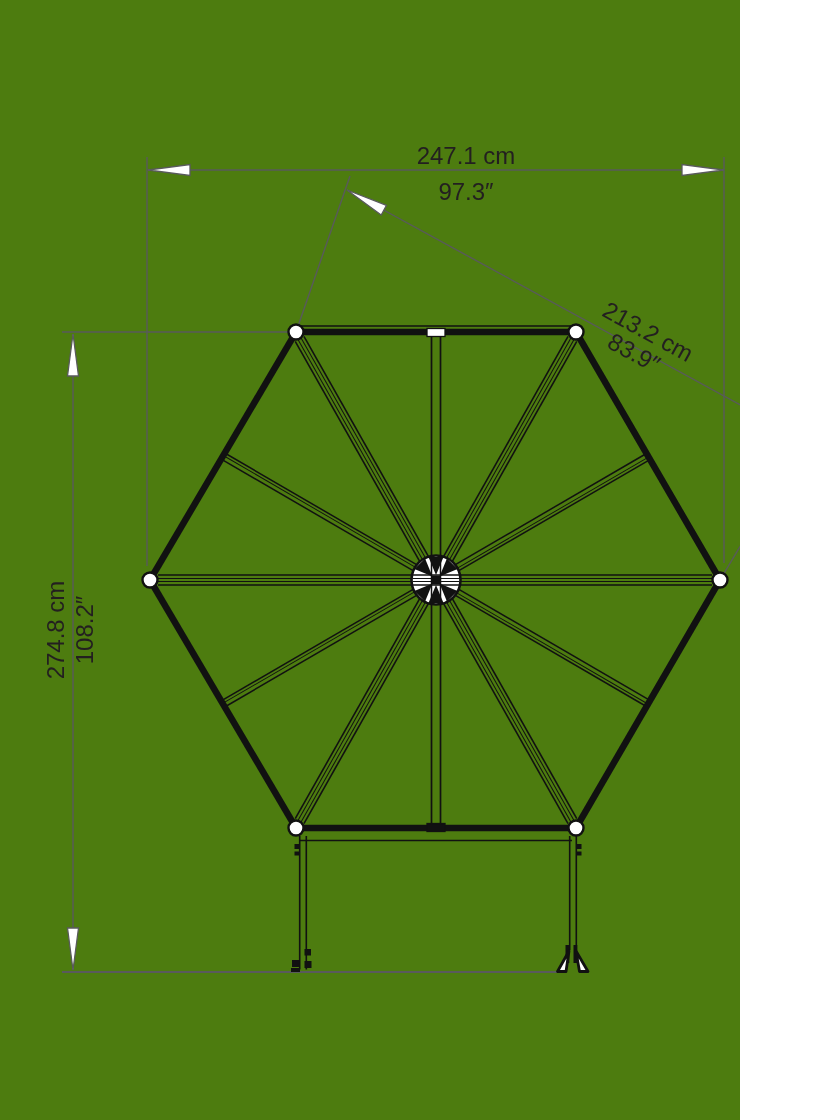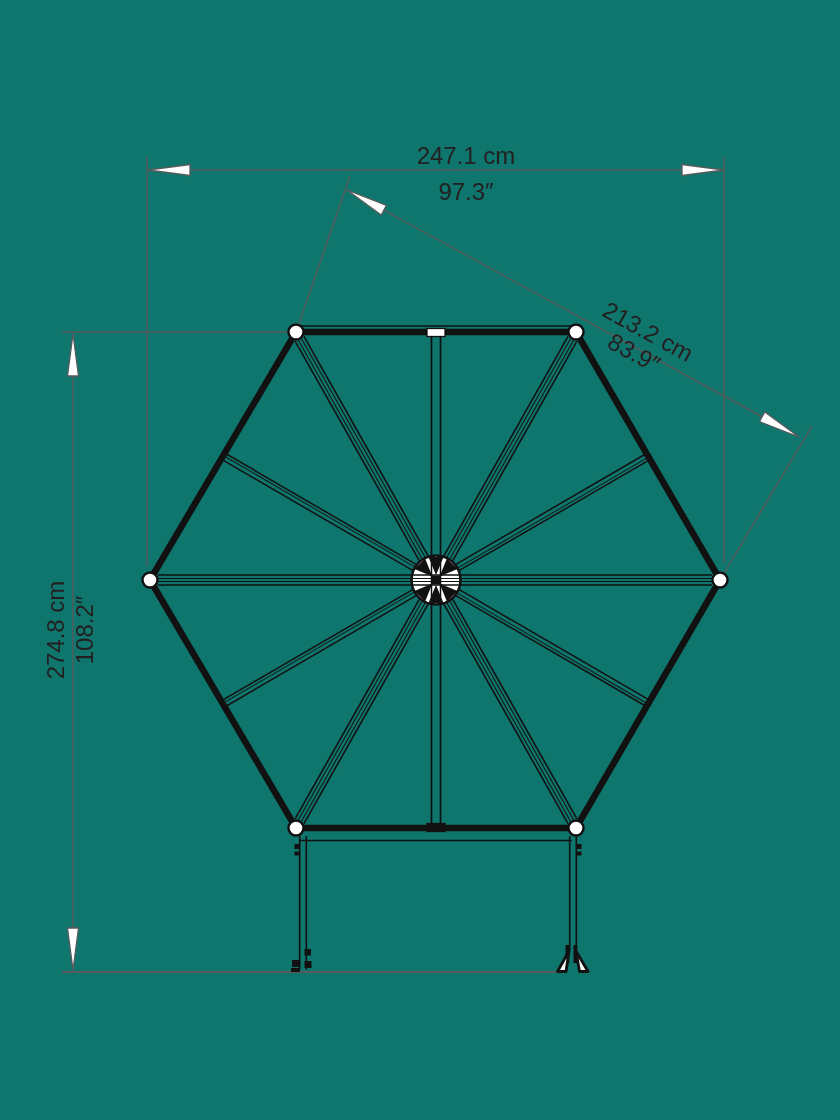--- a/index.html
+++ b/index.html
@@ -1,16 +1,16 @@
 <!DOCTYPE html>
 <html><head>
 <meta charset="utf-8">
 <style>
   html,body{margin:0;padding:0;background:#fff;}
-  .stage{position:relative;width:840px;height:1120px;background:#0f766e;overflow:hidden;
+  .stage{position:relative;width:740px;height:1120px;background:#4d7c0f;overflow:hidden;
          font-family:"Liberation Sans",sans-serif;}
   svg{display:block;}
   text{font-family:"Liberation Sans","DejaVu Sans",sans-serif;fill:#231f20;}
   .dim-txt{font-size:24px;}
 </style>
 </head>
 <body>
 
 <div class="stage">
 <svg width="840" height="1120" viewBox="0 0 840 1120">

